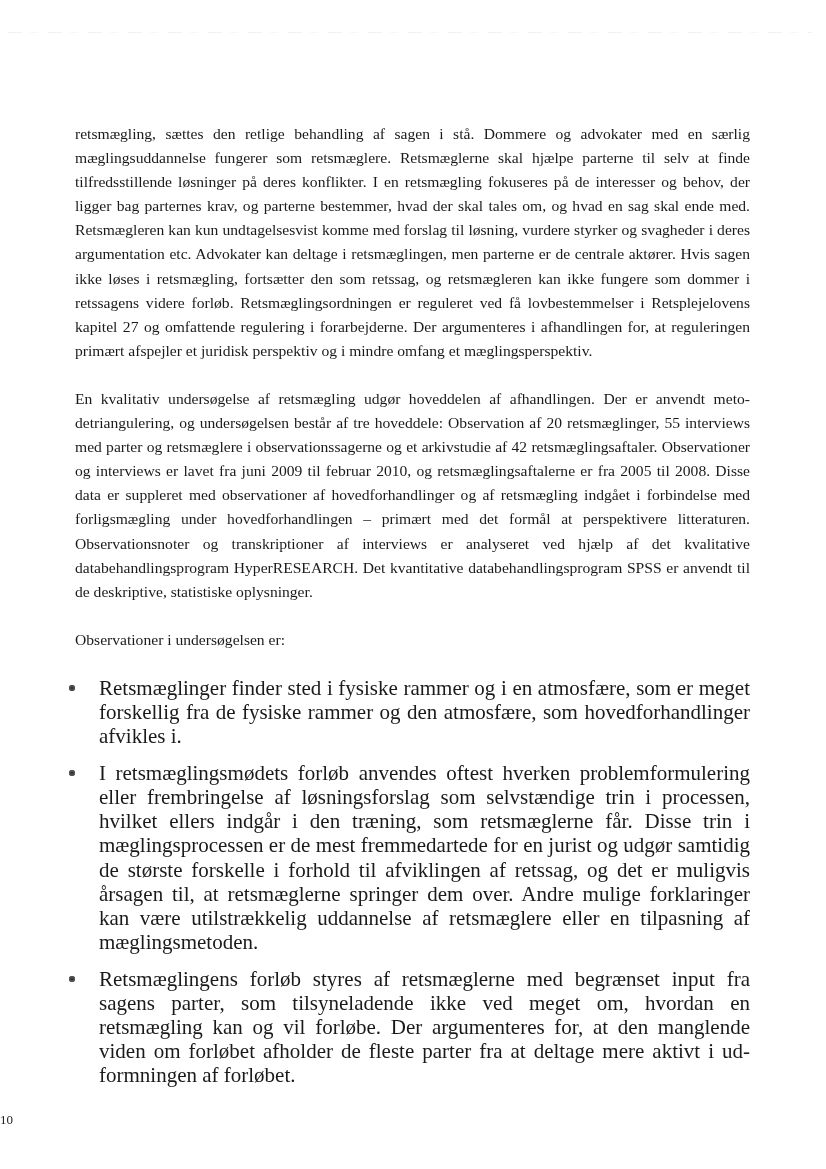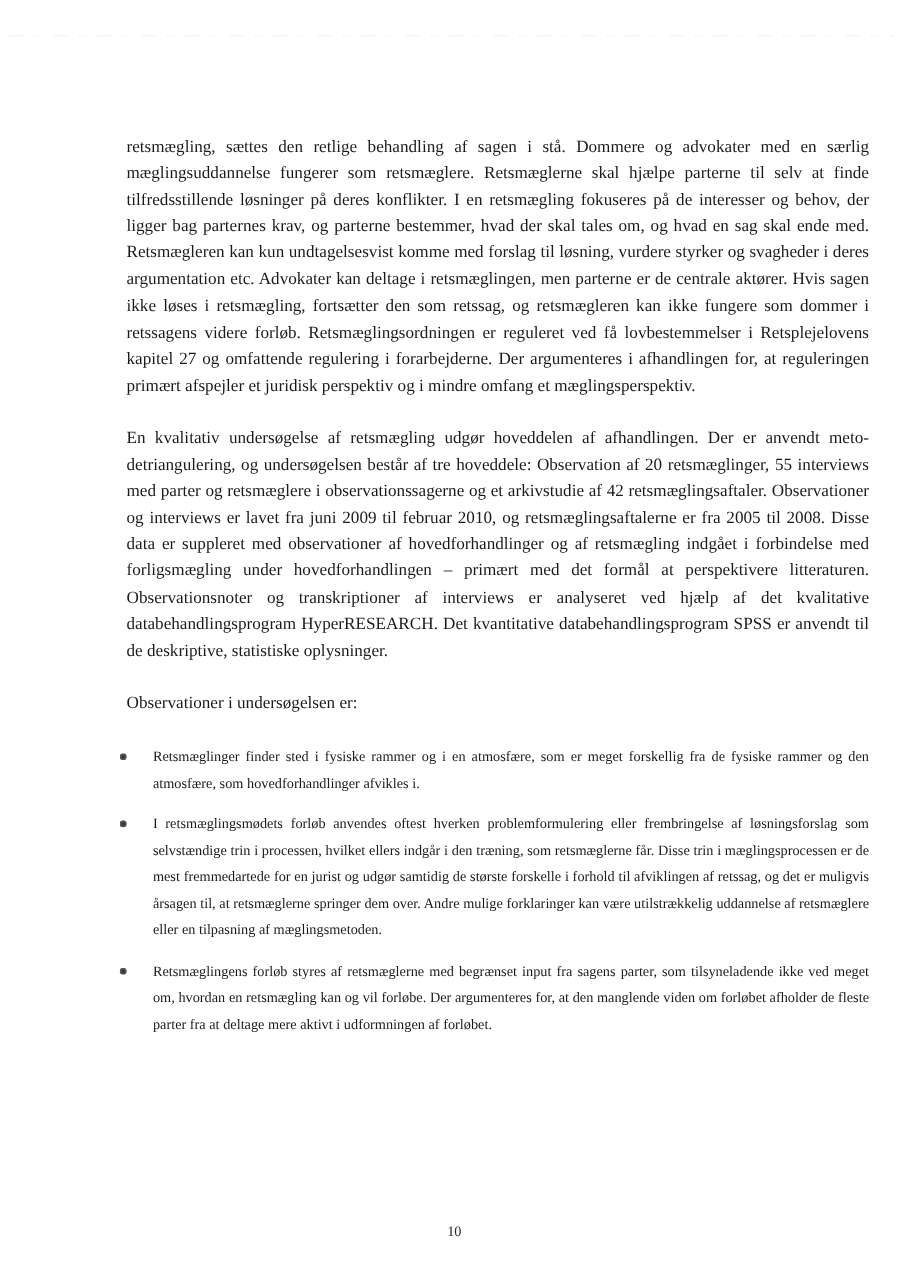--- a/index.html
+++ b/index.html
@@ -22,61 +22,60 @@
       top: 32px;
       height: 1px;
       background: repeating-linear-gradient(90deg, #ececec 0 14px, transparent 14px 22px, #f3f3f3 22px 30px, transparent 30px 40px);
       opacity: 0.7;
     }
     .page-body {
       position: absolute;
       left: 75px;
       top: 122px;
       width: 675px;
-      margin-left: 40px;
     }
     .para {
       margin: 0;
       font-size: 15.6px;
       line-height: 24.1px;
       text-align: justify;
       text-align-last: left;
     }
     .para + .para { margin-top: 24px; }
     .para.lead-in { margin-top: 24px; }
     .findings {
       list-style: none;
       margin: 24px 0 0 0;
       padding: 0;
     }
     .finding {
       position: relative;
       padding-left: 24px;
-      font-size: 13px;
+      font-size: 21px;
       line-height: 24.1px;
       text-align: justify;
       text-align-last: left;
     }
     .finding + .finding { margin-top: 13px; }
     .bullet {
       position: absolute;
       left: -6px;
       top: 9px;
       width: 6px;
       height: 6px;
       border-radius: 50%;
       background: #333;
       box-shadow: inset 0 0 0 1.5px #555;
     }
     .page-number {
       position: absolute;
       left: 0;
       right: 0;
       top: 1112px;
-      text-align: center;
+      text-align: left;
       font-size: 13px;
       color: #222;
     }
   </style>
 </head>
 <body>
 
 <div class="scan-artifact"></div>
 
 <main class="page-body">

